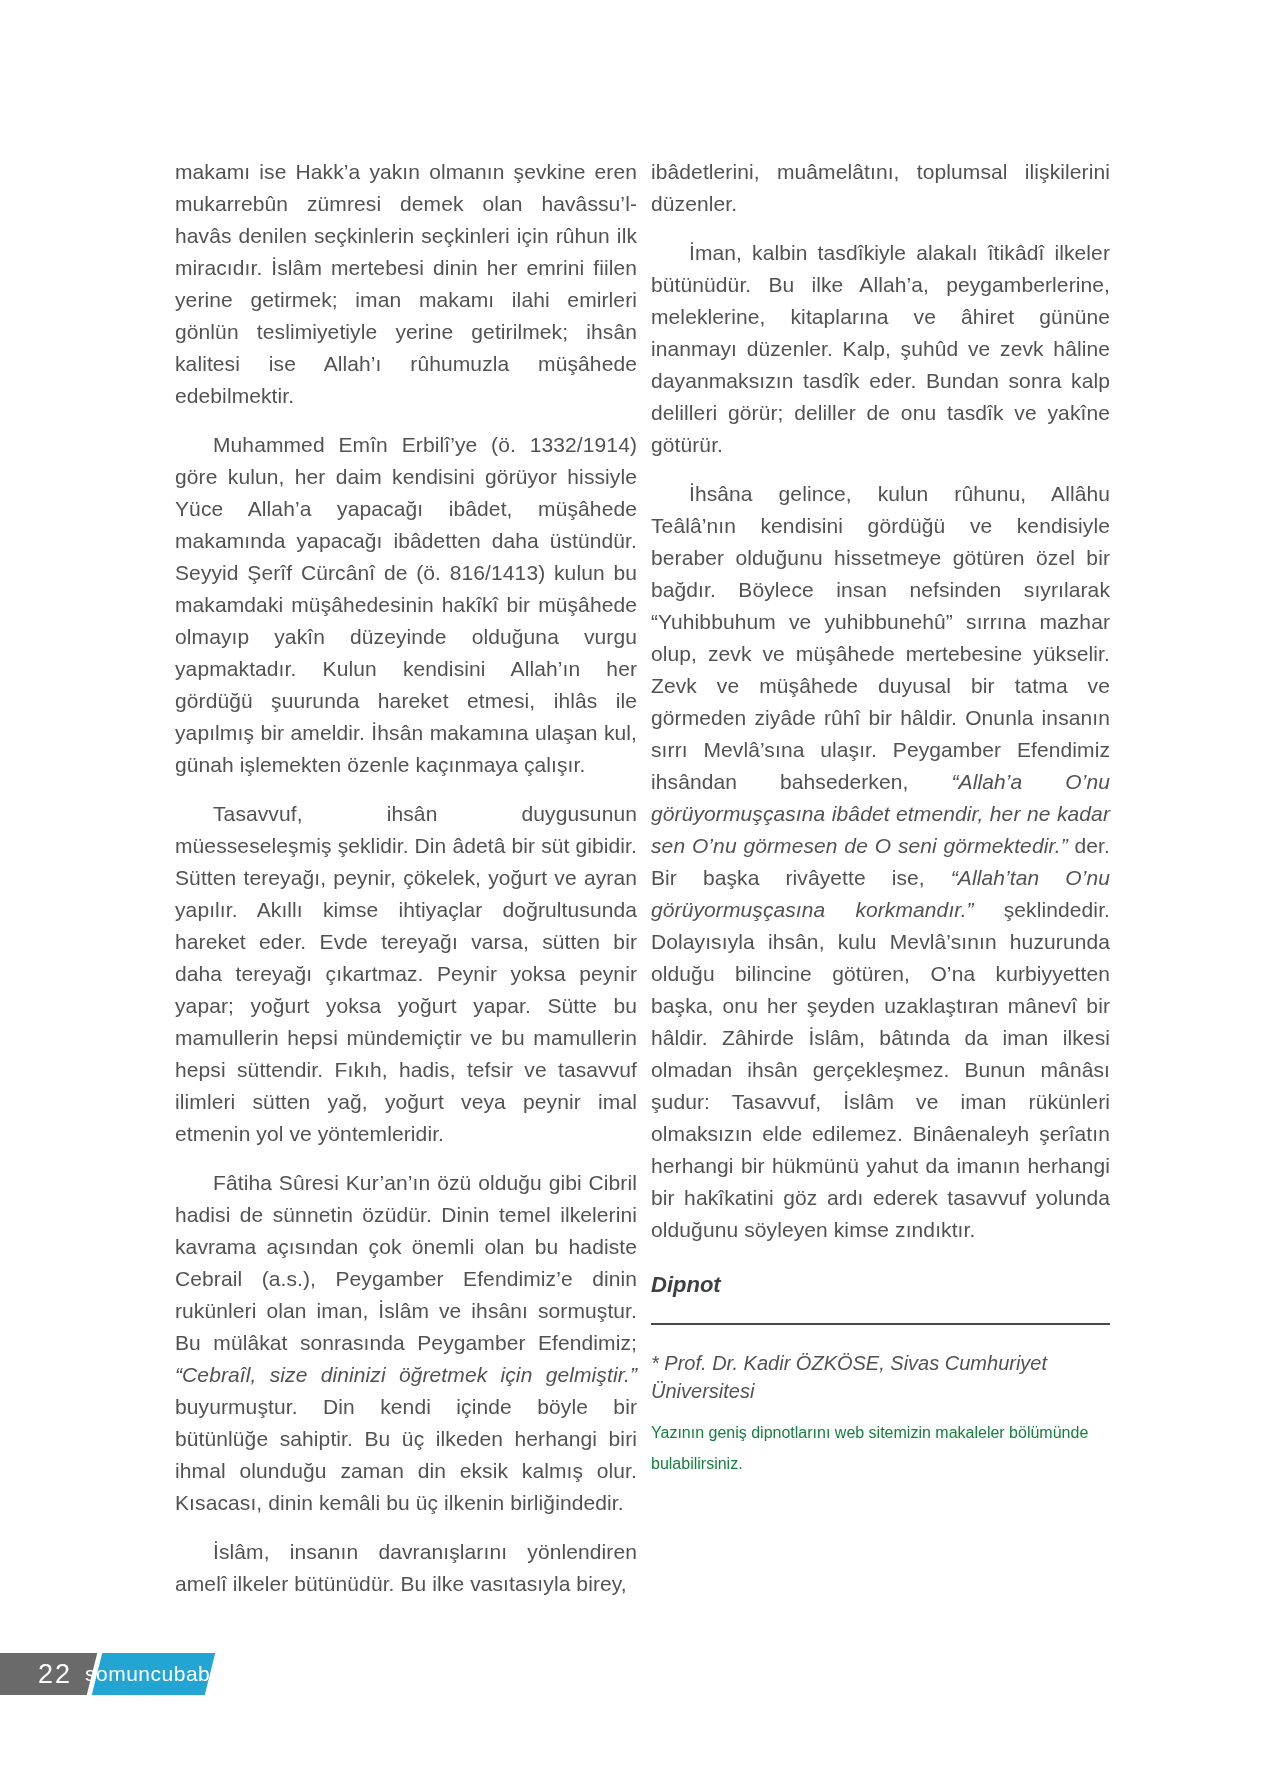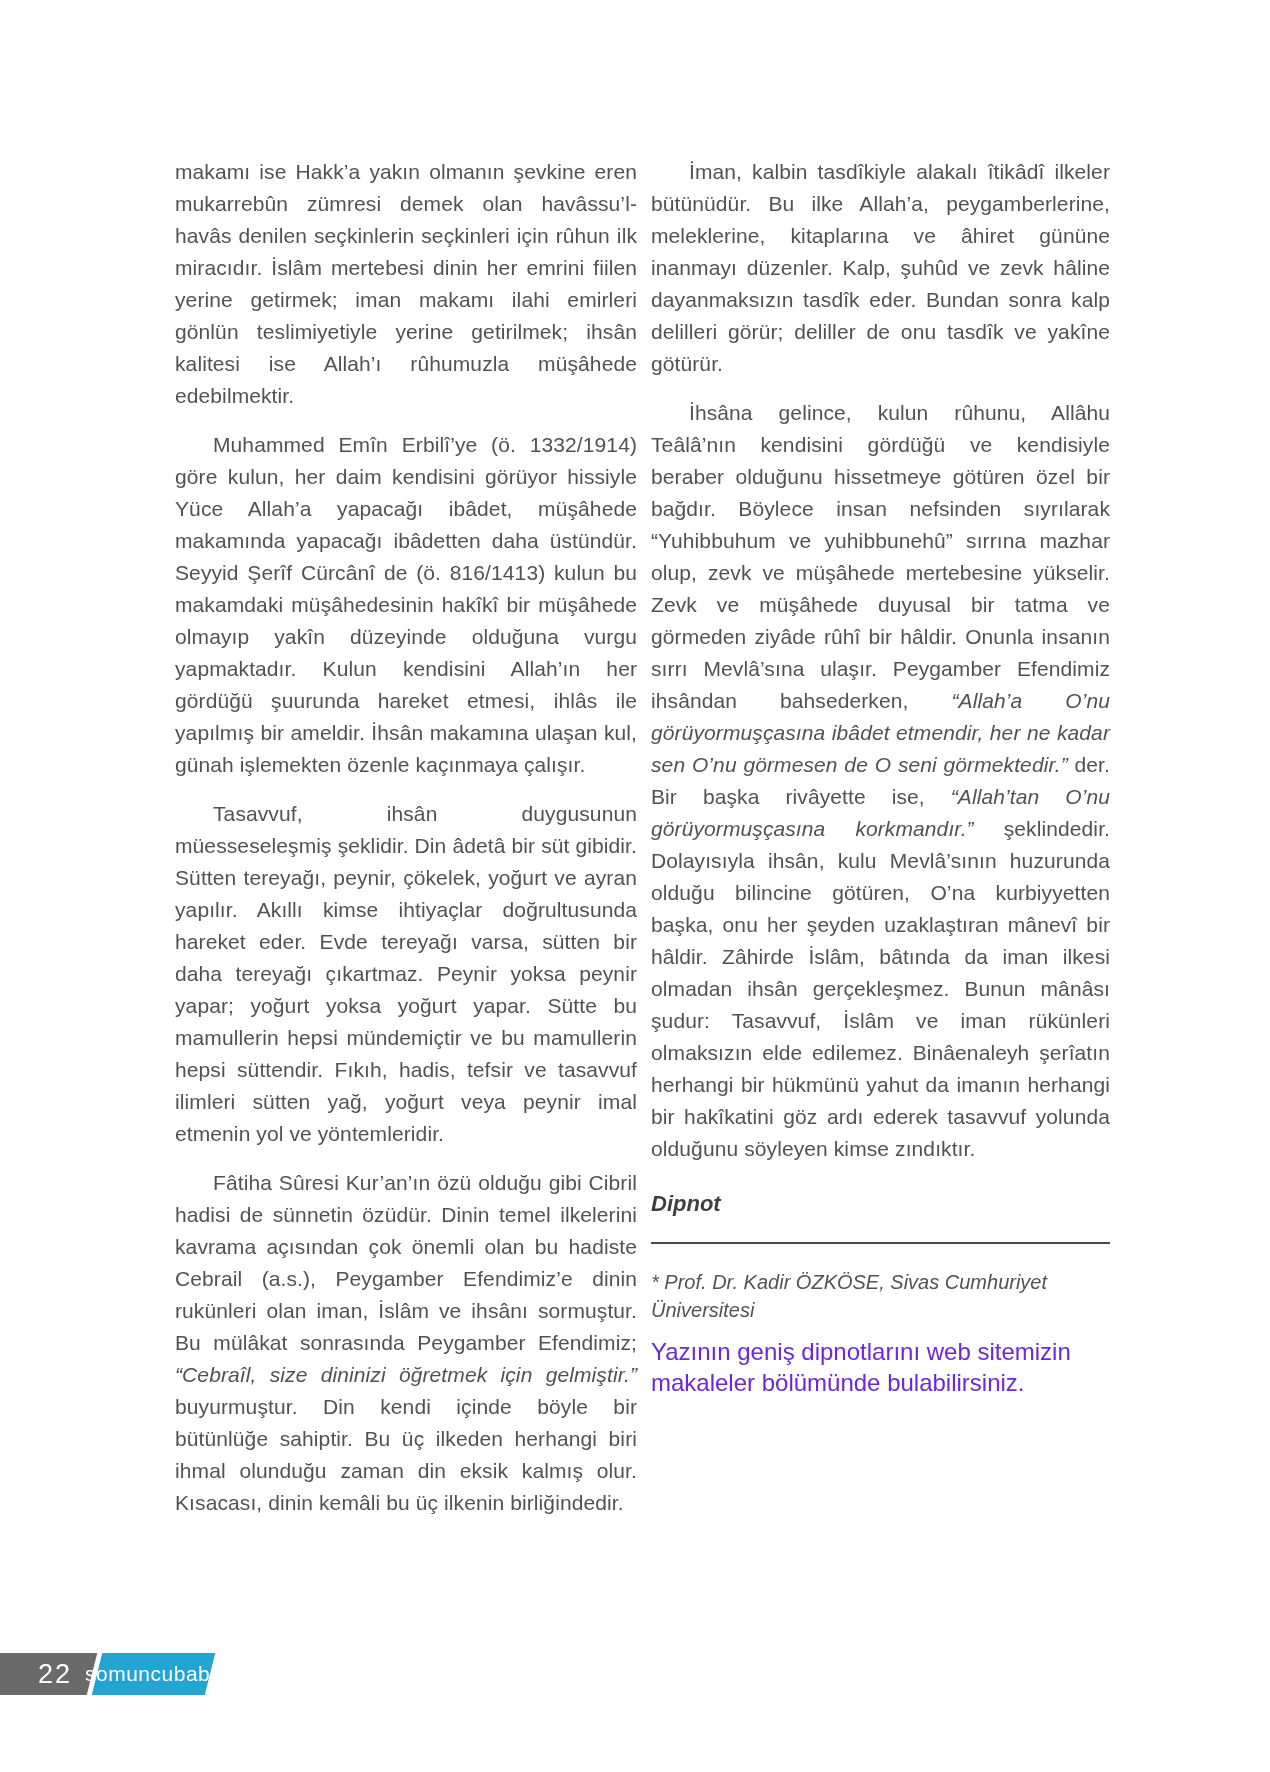--- a/index.html
+++ b/index.html
@@ -30,22 +30,22 @@
   .dipnot-heading{
     font-size:22px;font-style:italic;font-weight:bold;
     color:#3e3f41;margin:0;padding-bottom:25px;
     border-bottom:2px solid #47484a;
   }
   .author-note{
     font-style:italic;font-size:20px;line-height:28px;
     color:#515254;margin:24px 0 12px 0;
   }
   .web-note{
-    font-size:24px;line-height:31px;
-    color:#6d28d9;margin:0;
+    font-size:16px;line-height:31px;
+    color:#15803d;margin:0;
   }
   .footer-num{
     position:absolute;left:-24px;top:1653px;
     width:116px;height:42px;
     background:var(--footer-gray,#6a6a6a);
     transform:skewX(-14deg);
     display:flex;align-items:center;justify-content:flex-end;
     padding-right:20px;box-sizing:border-box;
   }
   .footer-num .num{
@@ -68,24 +68,26 @@
 <body>
 
 <div class="page">
 
   <main class="columns">
     <section class="col left">
         <p class="para no-indent"><span>makamı ise Hakk’a yakın olmanın şevkine eren mukarrebûn zümresi demek olan havâssu’l-havâs denilen seçkinlerin seçkinleri için rûhun ilk miracıdır. İslâm mertebesi dinin her emrini fiilen yerine getirmek; iman makamı ilahi emirleri gönlün teslimiyetiyle yerine getirilmek; ihsân kalitesi ise Allah’ı rûhumuzla müşâhede edebilmektir.</span></p>
         <p class="para"><span>Muhammed Emîn Erbilî’ye (ö. 1332/1914) göre kulun, her daim kendisini görüyor hissiyle Yüce Allah’a yapacağı ibâdet, müşâhede makamında yapacağı ibâdetten daha üstündür. Seyyid Şerîf Cürcânî de (ö. 816/1413) kulun bu makamdaki müşâhedesinin hakîkî bir müşâhede olmayıp yakîn düzeyinde olduğuna vurgu yapmaktadır. Kulun kendisini Allah’ın her gördüğü şuurunda hareket etmesi, ihlâs ile yapılmış bir ameldir. İhsân makamına ulaşan kul, günah işlemekten özenle kaçınmaya çalışır.</span></p>
         <p class="para"><span>Tasavvuf, ihsân duygusunun müesseseleşmiş şeklidir. Din âdetâ bir süt gibidir. Sütten tereyağı, peynir, çökelek, yoğurt ve ayran yapılır. Akıllı kimse ihtiyaçlar doğrultusunda hareket eder. Evde tereyağı varsa, sütten bir daha tereyağı çıkartmaz. Peynir yoksa peynir yapar; yoğurt yoksa yoğurt yapar. Sütte bu mamullerin hepsi mündemiçtir ve bu mamullerin hepsi süttendir. Fıkıh, hadis, tefsir ve tasavvuf ilimleri sütten yağ, yoğurt veya peynir imal etmenin yol ve yöntemleridir.</span></p>
         <p class="para"><span>Fâtiha Sûresi Kur’an’ın özü olduğu gibi Cibril hadisi de sünnetin özüdür. Dinin temel ilkelerini kavrama açısından çok önemli olan bu hadiste Cebrail (a.s.), Peygamber Efendimiz’e dinin rukünleri olan iman, İslâm ve ihsânı sormuştur. Bu mülâkat sonrasında Peygamber Efendimiz; </span><span class="em">“Cebraîl, size dininizi öğretmek için gelmiştir.”</span><span> buyurmuştur. Din kendi içinde böyle bir bütünlüğe sahiptir. Bu üç ilkeden herhangi biri ihmal olunduğu zaman din eksik kalmış olur. Kısacası, dinin kemâli bu üç ilkenin birliğindedir.</span></p>
+        <p class="para"><span>İslâm, insanın davranışlarını yönlendiren amelî ilkeler bütünüdür. Bu ilke vasıtasıyla birey,</span></p>
       </section>
 
     <section class="col right">
       <div>
+          <p class="para no-indent"><span>ibâdetlerini, muâmelâtını, toplumsal ilişkilerini düzenler.</span></p>
           <p class="para"><span>İman, kalbin tasdîkiyle alakalı îtikâdî ilkeler bütünüdür. Bu ilke Allah’a, peygamberlerine, meleklerine, kitaplarına ve âhiret gününe inanmayı düzenler. Kalp, şuhûd ve zevk hâline dayanmaksızın tasdîk eder. Bundan sonra kalp delilleri görür; deliller de onu tasdîk ve yakîne götürür.</span></p>
           <p class="para"><span>İhsâna gelince, kulun rûhunu, Allâhu Teâlâ’nın kendisini gördüğü ve kendisiyle beraber olduğunu hissetmeye götüren özel bir bağdır. Böylece insan nefsinden sıyrılarak “Yuhibbuhum ve yuhibbunehû” sırrına mazhar olup, zevk ve müşâhede mertebesine yükselir. Zevk ve müşâhede duyusal bir tatma ve görmeden ziyâde rûhî bir hâldir. Onunla insanın sırrı Mevlâ’sına ulaşır. Peygamber Efendimiz ihsândan bahsederken, </span><span class="em">“Allah’a O’nu görüyormuşçasına ibâdet etmendir, her ne kadar sen O’nu görmesen de O seni görmektedir.”</span><span> der. Bir başka rivâyette ise, </span><span class="em">“Allah’tan O’nu görüyormuşçasına korkmandır.”</span><span> şeklindedir. Dolayısıyla ihsân, kulu Mevlâ’sının huzurunda olduğu bilincine götüren, O’na kurbiyyetten başka, onu her şeyden uzaklaştıran mânevî bir hâldir. Zâhirde İslâm, bâtında da iman ilkesi olmadan ihsân gerçekleşmez. Bunun mânâsı şudur: Tasavvuf, İslâm ve iman rükünleri olmaksızın elde edilemez. Binâenaleyh şerîatın herhangi bir hükmünü yahut da imanın herhangi bir hakîkatini göz ardı ederek tasavvuf yolunda olduğunu söyleyen kimse zındıktır.</span></p>
         </div>
 
       <div class="dipnot">
         <h3 class="dipnot-heading">Dipnot</h3>
         <p class="author-note">* Prof. Dr. Kadir ÖZKÖSE, Sivas Cumhuriyet Üniversitesi</p>
         <p class="web-note">Yazının geniş dipnotlarını web sitemizin makaleler bölümünde bulabilirsiniz.</p>
       </div>
     </section>

